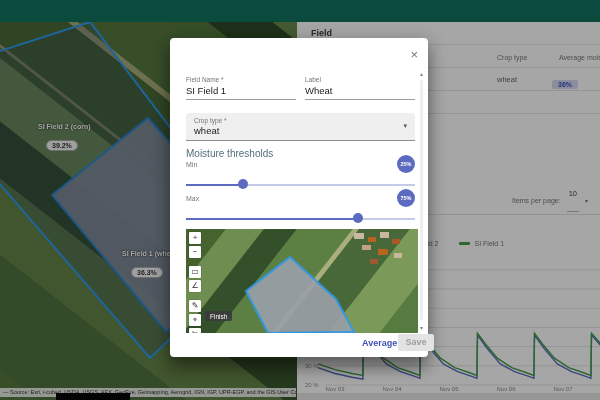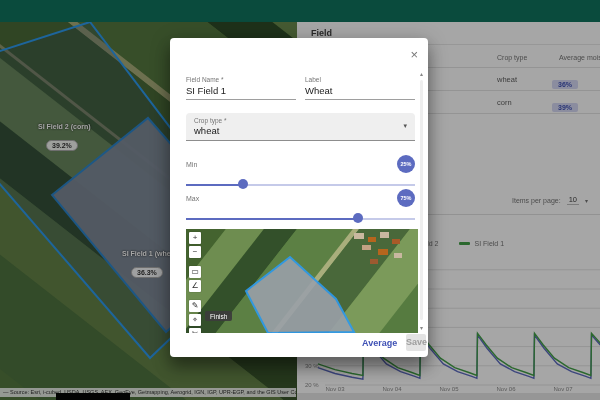--- a/index.html
+++ b/index.html
@@ -25,21 +25,21 @@
   .panel-header { left:0; top:0; width:303px; height:23px; border-bottom:1px solid #e8e8e8; }
   .panel-title { left:14px; top:6px; font-size:9px; color:#424242; font-weight:bold; }
   .th { font-size:7px; color:#757575; white-space:nowrap; }
   .td { font-size:7.5px; color:#616161; white-space:nowrap; }
   .row-divider { width:303px; height:1px; background:#e3e3e3; }
   .pill { background:#d6d9f5; color:#3f51b5; font-size:7px; font-weight:bold;
           border-radius:2px; padding:1px 6px; display:inline-block; }
   .pagination { left:0; top:166px; width:303px; height:24px; display:flex; align-items:center;
                 justify-content:flex-end; padding-right:12px; gap:6px; }
   .pagination .lbl { font-size:7px; color:#757575; }
-  .pagination .val { font-size:7.5px; color:#424242; border-bottom:1px solid #bdbdbd; padding:0 2px 0 2px; }
+  .pagination .val { font-size:7.5px; color:#424242; border-bottom:1px solid #bdbdbd; padding:0 2px 13px 2px; }
   .pagination .caret { font-size:6px; color:#757575; }
   .panel-divider { left:0; top:192px; width:303px; height:1px; background:#e0e0e0; }
   .legend-row { left:0; top:218px; width:303px; display:flex; justify-content:center; gap:20px; }
   .legend-item { display:flex; align-items:center; gap:5px; cursor:pointer; }
   .legend-swatch { width:11px; height:2.5px; border-radius:1px; }
   .legend-label { font-size:7px; color:#757575; }
   .panel-bottom { left:297px; top:393px; width:303px; height:7px; background:#e6e6e6; }
 
   
   .backdrop { left:0; top:0; width:600px; height:400px; background:rgba(0,0,0,.35); }
@@ -65,21 +65,21 @@
   .slider-thumb { position:absolute; top:0; width:10px; height:10px; margin-left:-5px;
                   border-radius:50%; background:#5c6bc0; }
   .minimap { left:16px; top:191px; width:232px; height:104px; overflow:hidden; background:#567b40; }
   .mtool { position:absolute; left:3px; width:12px; height:12px; background:#fff; border-radius:1px;
            box-shadow:0 0 1px rgba(0,0,0,.6); color:#333; font-size:8px; line-height:12px;
            text-align:center; cursor:pointer; }
   .tooltip { position:absolute; left:19px; top:82px; background:rgba(60,60,60,.92); color:#fff;
              font-size:6.5px; padding:1.5px 5px; border-radius:2px; }
   .mscroll { position:absolute; right:4px; width:5px; text-align:center; font-size:6px; color:#888; cursor:pointer; }
   .footer-cancel { left:192px; top:300px; font-size:9px; font-weight:bold; color:#3f51b5; cursor:pointer; }
-  .footer-save { left:236px; top:296px; width:20px; height:17px; background:#e3e3e3; border-radius:2px;
+  .footer-save { left:228px; top:296px; width:36px; height:17px; background:#e3e3e3; border-radius:2px;
                  color:#9e9e9e; font-size:9px; font-weight:bold; text-align:center; line-height:17px; }
 
   svg text { font-family:"Liberation Sans", sans-serif; }
 </style>
 </head>
 <body>
 
 <div class="screen">
 
   <div class="abs topbar"></div>
@@ -127,26 +127,20 @@
     <div class="abs row-divider" style="left:0; top:45px;"></div>
 
     <div class="abs" style="left:0; top:46px; width:303px; height:22px;">
       <div class="abs td" style="left:200px; top:7px;">wheat</div>
       <div class="abs" style="left:255px; top:5px;">
         <span class="pill">36%</span>
       </div>
     </div>
     <div class="abs row-divider" style="left:0; top:68px;"></div>
 
-    <div class="abs" style="left:0; top:69px; width:303px; height:22px;">
-      <div class="abs td" style="left:200px; top:7px;">corn</div>
-      <div class="abs" style="left:255px; top:5px;">
-        <span class="pill">39%</span>
-      </div>
-    </div>
     <div class="abs row-divider" style="left:0; top:91px;"></div>
 
     <div class="abs pagination">
       <span class="lbl">Items per page:</span>
       <span class="val">10</span>
       <span class="caret">▾</span>
     </div>
     <div class="abs panel-divider"></div>
 
     <div class="abs legend-row">
@@ -199,20 +193,21 @@
       <div class="inp-label">Label</div>
       <div class="inp-value">Wheat</div>
     </div>
 
     <div class="abs select-box">
       <div class="inp-label">Crop type *</div>
       <div class="inp-value" style="margin-top:1px;">wheat</div>
       <div class="abs select-caret">▾</div>
     </div>
 
+    <div class="abs section-title">Moisture thresholds</div>
 
     <div class="abs sl-label" style="left:16px; top:123px;">Min</div>
     <div class="abs badge-circle" style="left:227px; top:117px;">25%</div>
     <div class="abs slider" style="top:141px;">
       <div class="slider-track"></div>
       <div class="slider-fill" style="width: 25%;"></div>
       <div class="slider-thumb" style="left: 25%;"></div>
     </div>
 
     <div class="abs sl-label" style="left:16px; top:157px;">Max</div>

